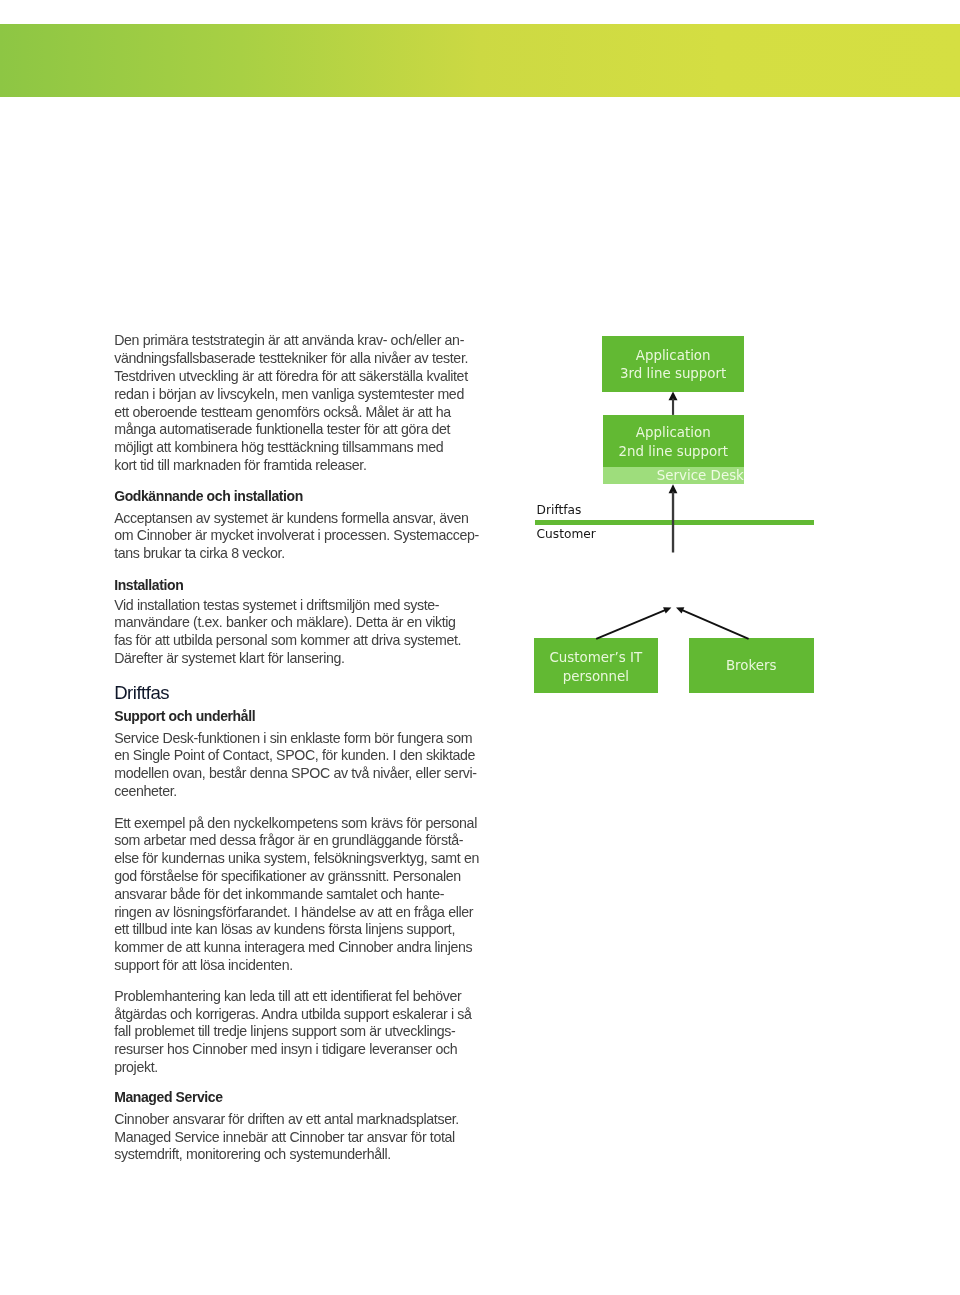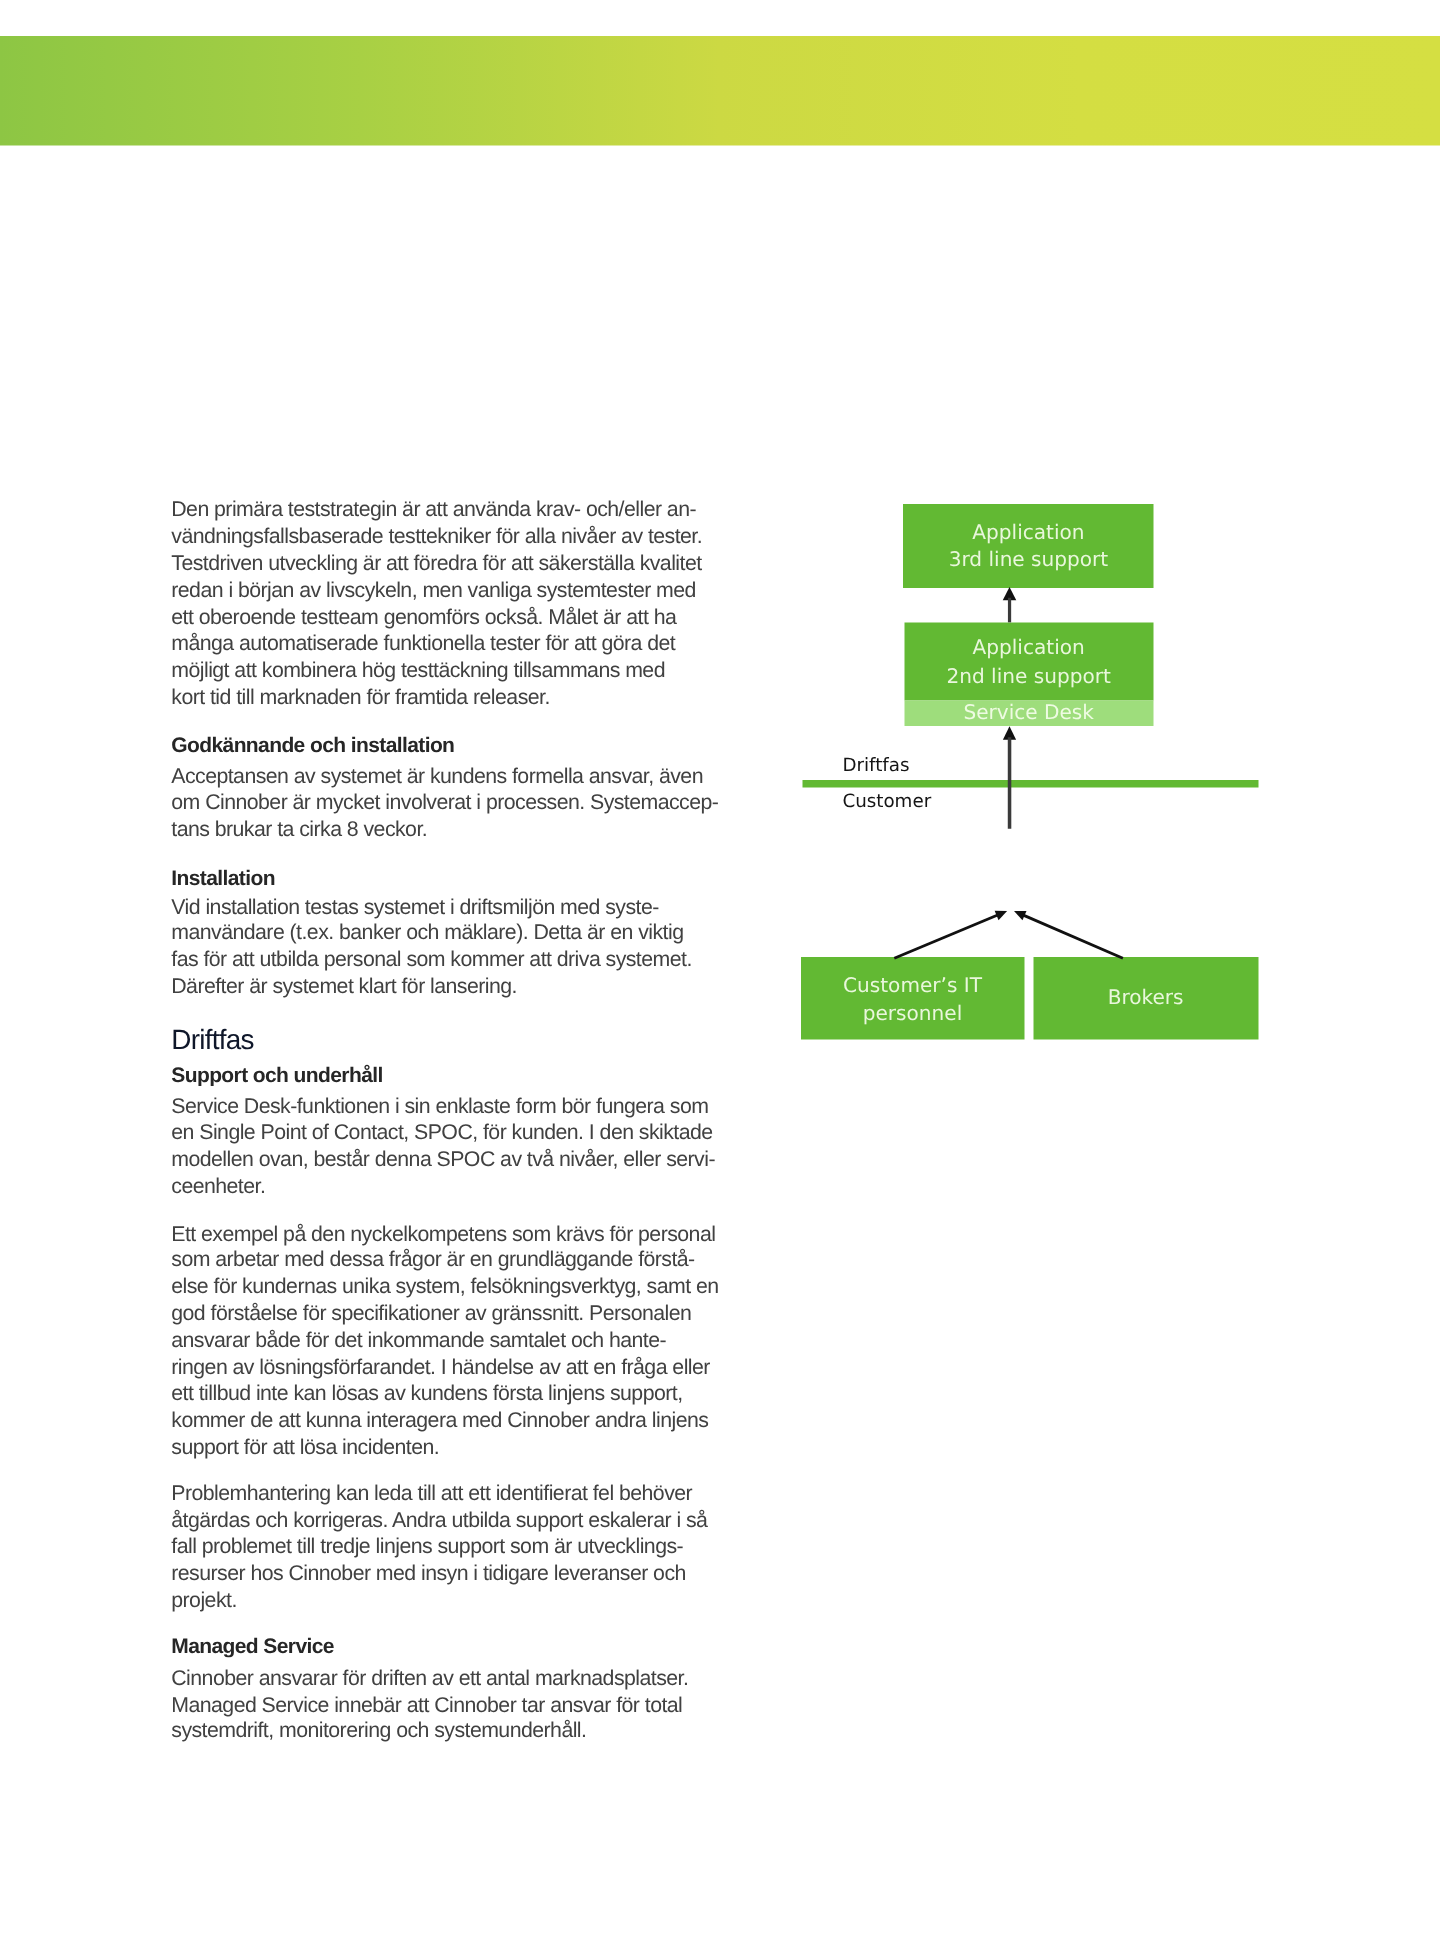--- a/index.html
+++ b/index.html
@@ -15,27 +15,27 @@
 
 
 .textcol{position:absolute;left:0;top:290px;width:960px;height:860px;}
 .tline{position:absolute;left:114.2px;white-space:pre;color:#414141;
   font-size:14.2px;letter-spacing:-0.36px;font-weight:400;will-change:opacity;}
 .blk-subhead .tline{font-weight:700;color:#262626;font-size:14px;letter-spacing:-0.4px;}
 .blk-sectionhead .tline{font-weight:400;color:#0f172a;font-size:18.6px;letter-spacing:-0.5px;}
 
 
 .diagram{position:absolute;left:0;top:0;width:960px;height:1295px;pointer-events:none;}
-.dnode,.dlabel,.ddivider{pointer-events:auto;padding-left:25px;}
+.dnode,.dlabel,.ddivider{pointer-events:auto;}
 .dnode{position:absolute;background:#62b933;}
 .dnode .nline{position:absolute;left:0;width:100%;text-align:center;color:#e9f7dc;
   font-family:"DejaVu Sans",sans-serif;font-size:13.4px;line-height:13.4px;
   white-space:pre;letter-spacing:0px;will-change:opacity;}
 #node-service-desk-strip{background:#9edd7c;}
-#node-service-desk-strip .nline{font-size:13.4px;color:#eefbe2;}
+#node-service-desk-strip .nline{font-size:13.4px;color:#eefbe2;text-align:right;}
 .dlabel{position:absolute;white-space:pre;color:#151515;
   font-family:"DejaVu Sans",sans-serif;font-size:12.2px;font-weight:400;line-height:12.2px;
   will-change:opacity;}
 .ddivider{position:absolute;background:#62b933;}
 .darrows{position:absolute;left:0;top:0;width:960px;height:1295px;overflow:visible;}
 
 
 .footer{position:absolute;left:760px;top:1272px;width:170px;height:22px;}
 .footer-caption{position:absolute;left:13.3px;top:7.2px;white-space:pre;font-size:9.5px;
   line-height:9.5px;color:#75757a;letter-spacing:0.0px;will-change:opacity;}

